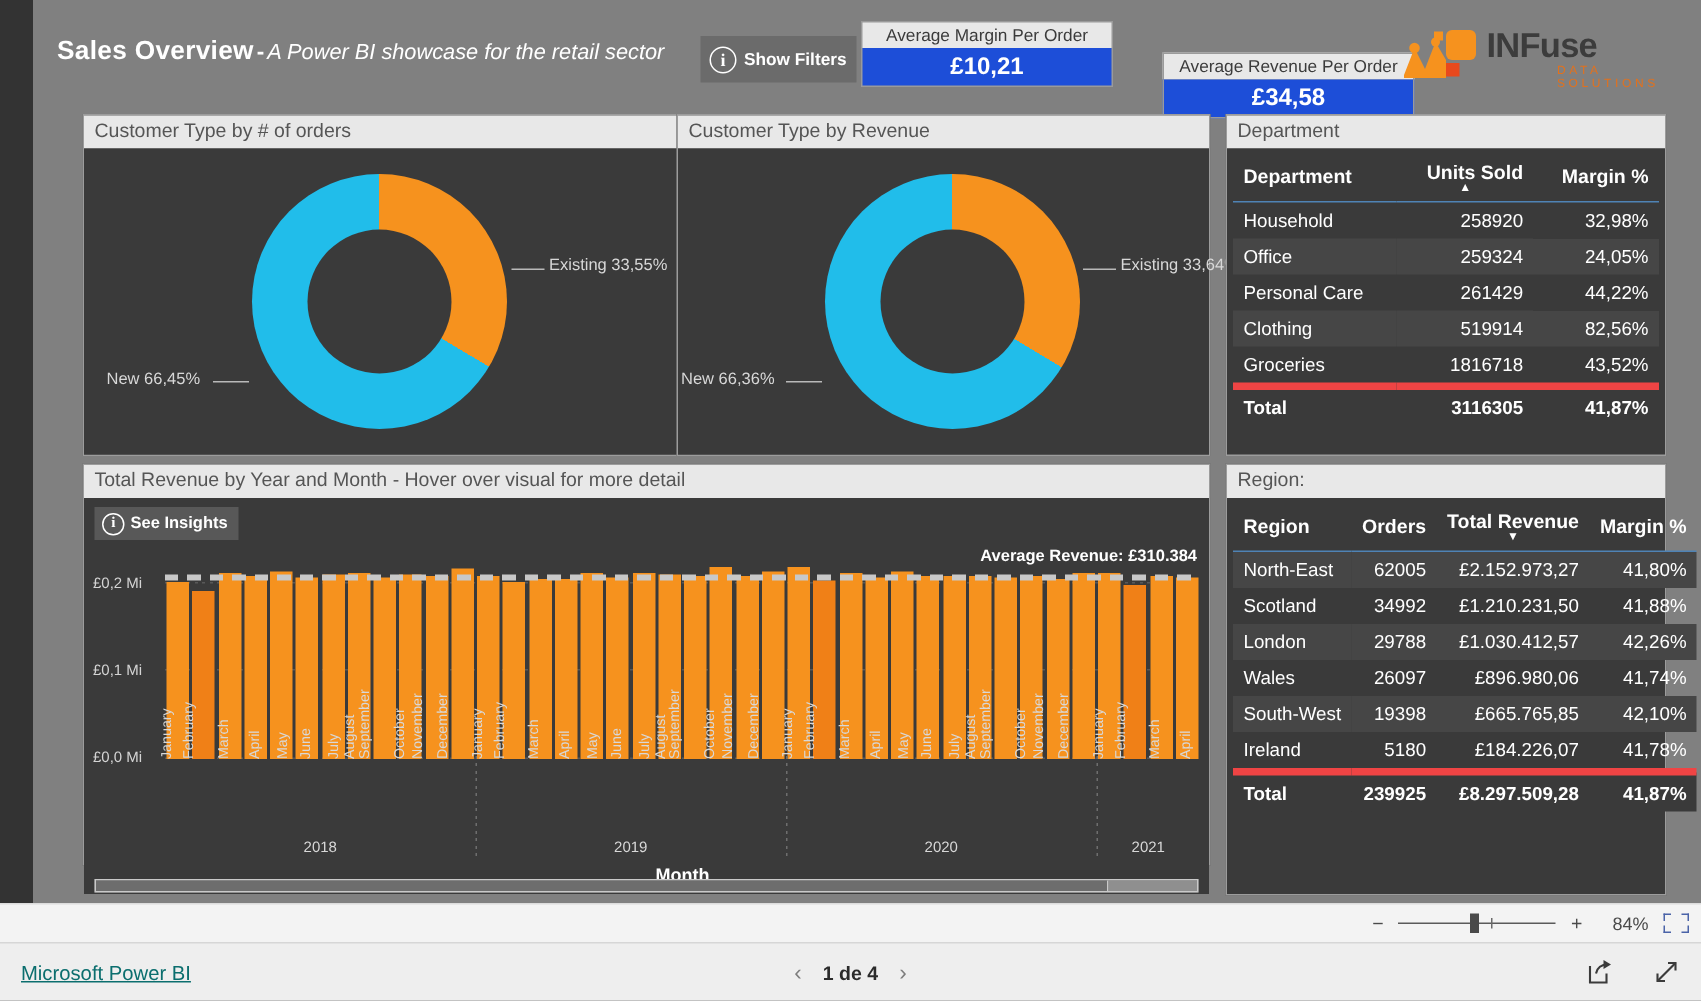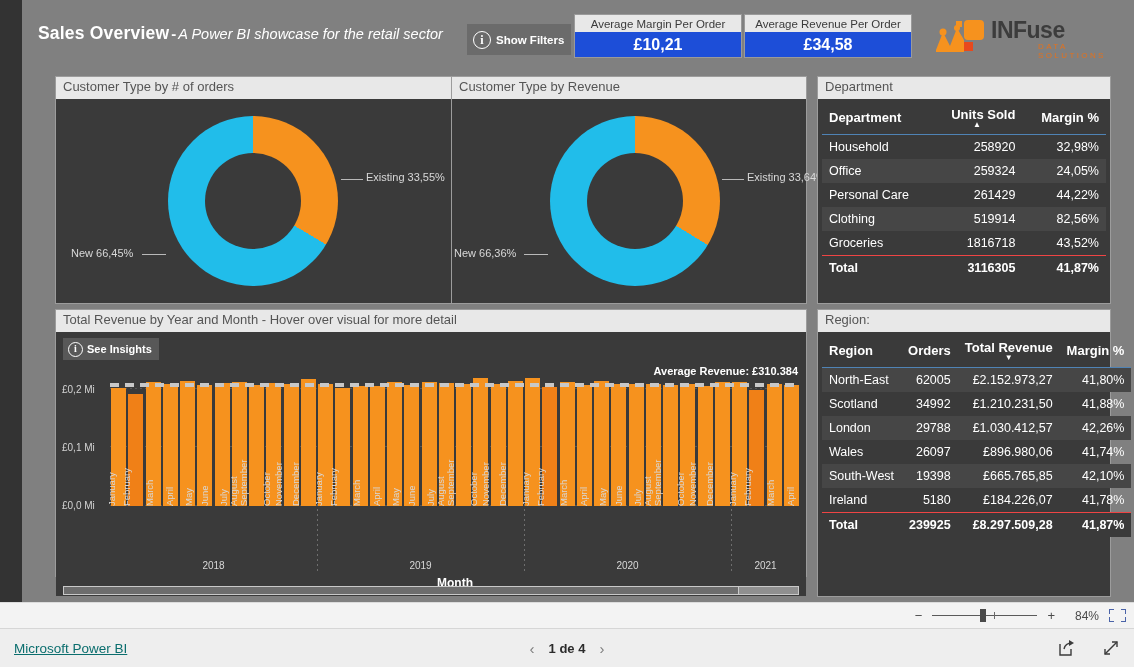--- a/index.html
+++ b/index.html
@@ -58,21 +58,21 @@
     font-size:11.5px; display:flex; align-items:center; justify-content:center;
     border:1px solid #9a9a9a; border-bottom:none;
   }
   .kpi .kpi-val {
     height:26px; background:#1d4ed8; color:#ffffff;
     font-size:16px; font-weight:bold;
     display:flex; align-items:center; justify-content:center;
     border:1px solid #9a9a9a; border-top:none;
   }
   #kpi-margin { left:552px; }
-  #kpi-revenue { left:722px; }
+  #kpi-revenue { left:753px;margin-top:21px; }
 
   
   #logo { position:absolute; left:912px; top:16px; width:165px; height:42px; }
   #logo .logo-text {
     position:absolute; left:57px; top:1px;
     font-size:23px; font-weight:bold; color:#3c3c3c; letter-spacing:-.5px;
   }
   #logo .logo-sub {
     position:absolute; left:60px; top:26px;
     font-size:8px; color:#e2711d; letter-spacing:2.4px;padding-left:44px;
@@ -111,21 +111,21 @@
     padding:6px 7px 7px 7px; font-size:13px;
     border-bottom:1px solid #4f83b5; white-space:nowrap;
   }
   table.matrix th.lft { text-align:left; }
   table.matrix td {
     padding:5px 7px; text-align:right; white-space:nowrap; font-size:12.5px;
   }
   table.matrix td.lft { text-align:left; }
   table.matrix tr.alt td { background:#464646; }
   table.matrix tr.total td {
-    font-weight:bold; border-top:1px solid #ef4444; background:#3a3a3a;
+    font-weight:bold; border-top:5px solid #ef4444; background:#3a3a3a;
   }
   .sort-caret { font-size:8px; color:#ffffff; display:block; line-height:5px; text-align:center; }
   .bar-cell { position:relative; }
   .bar-fill {
     position:absolute; left:1px; top:3px; bottom:3px;
     background:#2c8fd6;
   }
   .bar-cell span { position:relative; }
   .dash-sep {
     position:absolute; top:0; bottom:0; width:1px;

